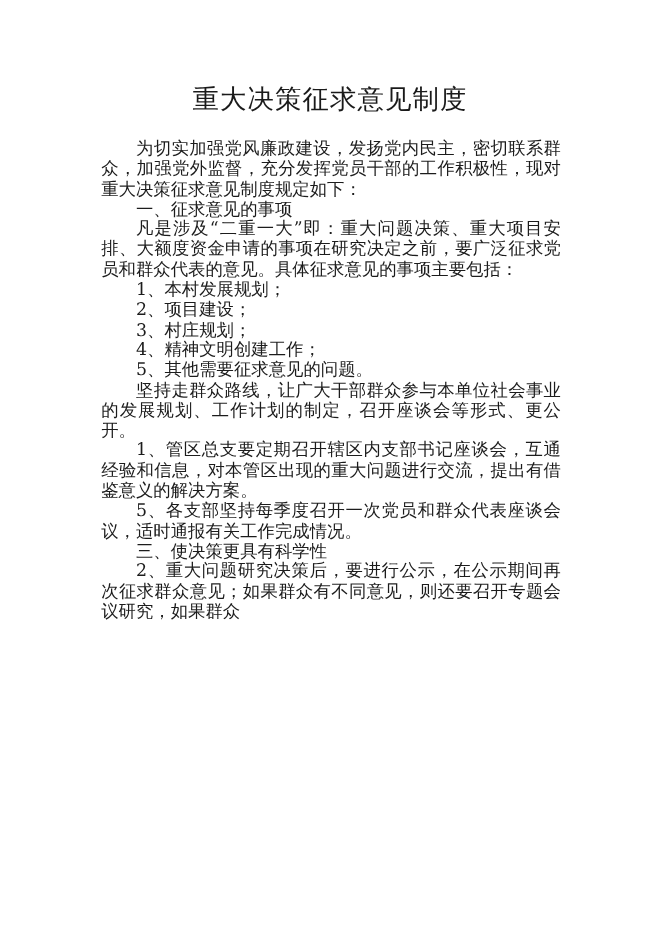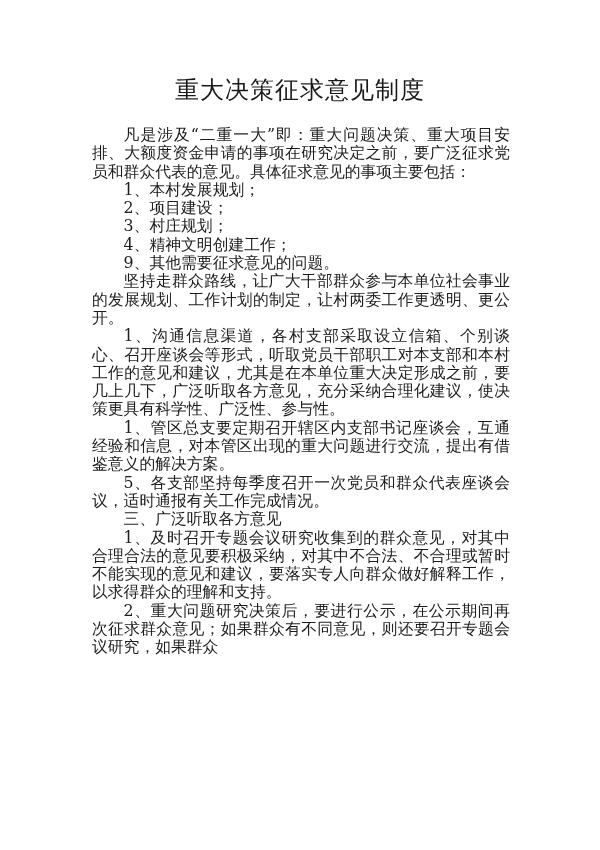--- a/index.html
+++ b/index.html
@@ -24,27 +24,27 @@
     }
     .body p { margin: 0; text-indent: 2em; }
     .body p.heading { text-indent: 2em; }
   </style>
 </head>
 <body>
 
 <div class="page">
   <div class="title">重大决策征求意见制度</div>
   <div class="body">
+    <p>为切实加强党风廉政建设，发扬党内民主，密切联系群众，加强党外监督，充分发挥党员干部的工作积极性，现对重大决策征求意见制度规定如下：</p>
+    <p class="heading">一、征求意见的事项</p>
     <p>凡是涉及“二重一大”即：重大问题决策、重大项目安排、大额度资金申请的事项在研究决定之前，要广泛征求党员和群众代表的意见。具体征求意见的事项主要包括：</p>
     <p>1、本村发展规划；</p>
     <p>2、项目建设；</p>
     <p>3、村庄规划；</p>
     <p>4、精神文明创建工作；</p>
-    <p>9、其他需要征求意见的问题。</p>
-    <p>坚持走群众路线，让广大干部群众参与本单位社会事业的发展规划、工作计划的制定，让村两委工作更透明、更公开。</p>
-    <p>1、沟通信息渠道，各村支部采取设立信箱、个别谈心、召开座谈会等形式，听取党员干部职工对本支部和本村工作的意见和建议，尤其是在本单位重大决定形成之前，要几上几下，广泛听取各方意见，充分采纳合理化建议，使决策更具有科学性、广泛性、参与性。</p>
+    <p>5、其他需要征求意见的问题。</p>
+    <p>坚持走群众路线，让广大干部群众参与本单位社会事业的发展规划、工作计划的制定，召开座谈会等形式、更公开。</p>
     <p>1、管区总支要定期召开辖区内支部书记座谈会，互通经验和信息，对本管区出现的重大问题进行交流，提出有借鉴意义的解决方案。</p>
     <p>5、各支部坚持每季度召开一次党员和群众代表座谈会议，适时通报有关工作完成情况。</p>
-    <p class="heading">三、广泛听取各方意见</p>
-    <p>1、及时召开专题会议研究收集到的群众意见，对其中合理合法的意见要积极采纳，对其中不合法、不合理或暂时不能实现的意见和建议，要落实专人向群众做好解释工作，以求得群众的理解和支持。</p>
+    <p class="heading">三、使决策更具有科学性</p>
     <p>2、重大问题研究决策后，要进行公示，在公示期间再次征求群众意见；如果群众有不同意见，则还要召开专题会议研究，如果群众</p>
   </div>
 </div>
 
 </body></html>

